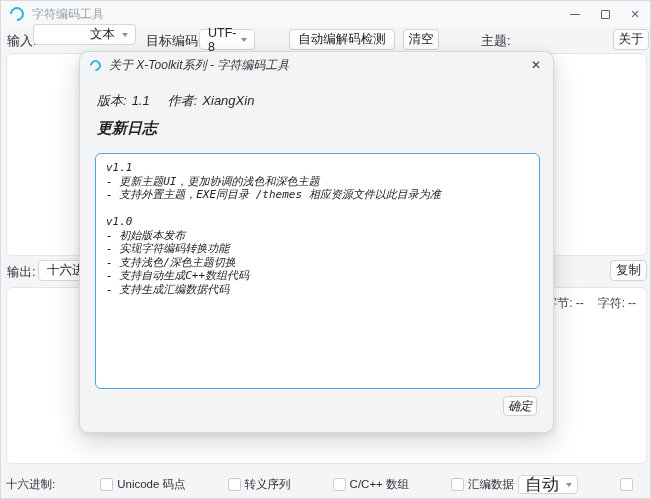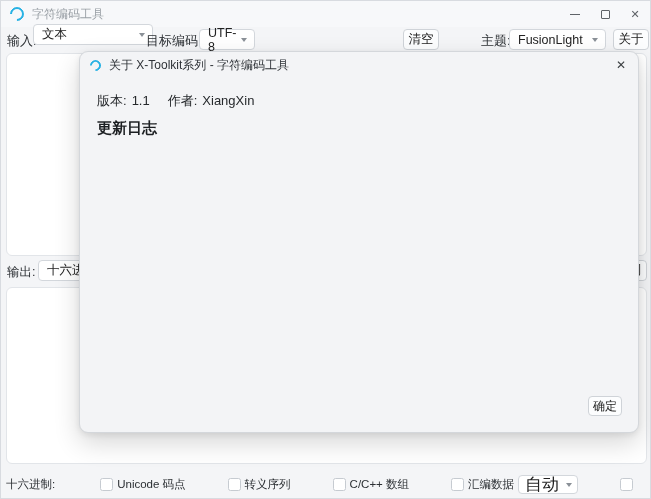--- a/index.html
+++ b/index.html
@@ -33,21 +33,21 @@
 
   
   .options-bar { position:absolute; left:0; top:467px; width:651px; height:32px; display:flex; align-items:center; padding:0 3px 0 5px; gap:4px; white-space:nowrap; overflow:hidden; }
   .options-bar .ob-label { font-size:11.5px; color:#2b2f33; margin-right:3px; }
   .cb-item { display:flex; align-items:center; gap:4px; font-size:11.5px; color:#2b2f33;padding-left:38px; }
   .checkbox { width:13px; height:13px; background:#fff; border:1px solid #c6cbd1; border-radius:2.5px; flex:0 0 auto; }
   .combo-inline { position:relative; height:19px; background:#fff; border:1px solid #d3d7dc; border-radius:4px; display:flex; align-items:center; padding:0 18px 0 6px; font-size:17px; color:#222; }
   .combo-inline .caret { top:7px; right:5px; }
 
   
-  .dialog { position:absolute; left:78px; top:50px; width:560px; height:382px; background:#f3f4f6; border:1px solid #d4d7db; border-radius:9px; box-shadow:0 10px 26px rgba(0,0,0,0.16), 0 2px 6px rgba(0,0,0,0.08); }
+  .dialog { position:absolute; left:78px; top:50px; width:475px; height:382px; background:#f3f4f6; border:1px solid #d4d7db; border-radius:9px; box-shadow:0 10px 26px rgba(0,0,0,0.16), 0 2px 6px rgba(0,0,0,0.08);font-style:italic; }
   .dlg-titlebar { display:flex; align-items:center; height:26px; padding:0 12px 0 10px; }
   .dlg-icon { width:11px; height:11px; border-width:2px; }
   .dlg-title { margin-left:8px; font-size:12px; color:#2f3338; }
   .dlg-close { margin-left:auto; font-size:12px; color:#3c4043; cursor:default; }
   .dlg-version { position:absolute; left:17px; top:40px; font-size:13px; color:#26292c; }
   .dlg-version .val { margin-left:5px; }
   .dlg-version .author-lbl { margin-left:18px; }
   .dlg-heading { position:absolute; left:17px; top:67px; font-size:15px; font-weight:bold; color:#1c1f22; }
   .dlg-changelog { position:absolute; left:15px; top:101px; width:445px; height:236px; background:#fff; border:1.5px solid #4da3e2; border-radius:6px; padding:7px 10px; font-family:"DejaVu Sans Mono","Liberation Mono",monospace; font-size:11px; line-height:13.5px; color:#222; white-space:pre-wrap; overflow:hidden; }
   .dlg-ok { right:16px; bottom:16px; left:auto; top:auto; width:34px; height:20px; font-size:12px; }
@@ -67,35 +67,32 @@
       <div class="win-btn">
           <span class="glyph-max"></span>
         </div>
       <div class="win-btn">
           <span>✕</span>
         </div>
     </div>
   </div>
 
   <span class="lbl" style="left:6px; top:31px;">输入:</span>
-  <div class="combo" style="left:32px; top:23px; width:120px;">
+  <div class="combo" style="left:32px; top:23px; width:103px;justify-content:flex-end;">
     <span>文本</span>
     <span class="caret"></span>
   </div>
   <span class="lbl" style="left:145px; top:31px;">目标编码:</span>
   <div class="combo" style="left:198px; top:28px; width:56px;">
     <span>UTF-8</span>
     <span class="caret"></span>
   </div>
+  <div class="btn" style="left:288px; top:28px; width:106px;">自动编解码检测</div>
   <div class="btn" style="left:402px; top:28px; width:36px;">清空</div>
   <span class="lbl" style="left:480px; top:31px;">主题:</span>
-  <div class="combo" style="left:508px; top:28px; width:97px;">
-    <span>FusionLight</span>
-    <span class="caret"></span>
-  </div>
   <div class="btn" style="left:612px; top:28px; width:36px;">关于</div>
 
   <div class="panel" id="input-area"></div>
 
   <span class="lbl" style="left:6px; top:263px; font-size:12.5px;">输出:</span>
   <div class="combo" style="left:37px; top:259px; width:112px;">
     <span>十六进制</span>
     <span class="caret"></span>
   </div>
   <div class="btn" style="left:609px; top:259px; width:37px;">复制</div>
@@ -140,16 +137,26 @@
   <div class="dialog">
     <div class="dlg-titlebar">
       <span class="spinner dlg-icon"></span>
       <span class="dlg-title">关于 X-Toolkit系列 - 字符编码工具</span>
       <span class="dlg-close">✕</span>
     </div>
     <div class="dlg-version">
       <span>版本:</span><span class="val">1.1</span><span class="author-lbl">作者:</span><span class="val">XiangXin</span>
     </div>
     <div class="dlg-heading">更新日志</div>
+    <div class="dlg-changelog">v1.1
+- 更新主题UI，更加协调的浅色和深色主题
+- 支持外置主题，EXE同目录 /themes 相应资源文件以此目录为准
+
+v1.0
+- 初始版本发布
+- 实现字符编码转换功能
+- 支持浅色/深色主题切换
+- 支持自动生成C++数组代码
+- 支持生成汇编数据代码</div>
     <div class="btn dlg-ok" style="position:absolute;">确定</div>
   </div>
 
 </div>
 
 </body></html>

